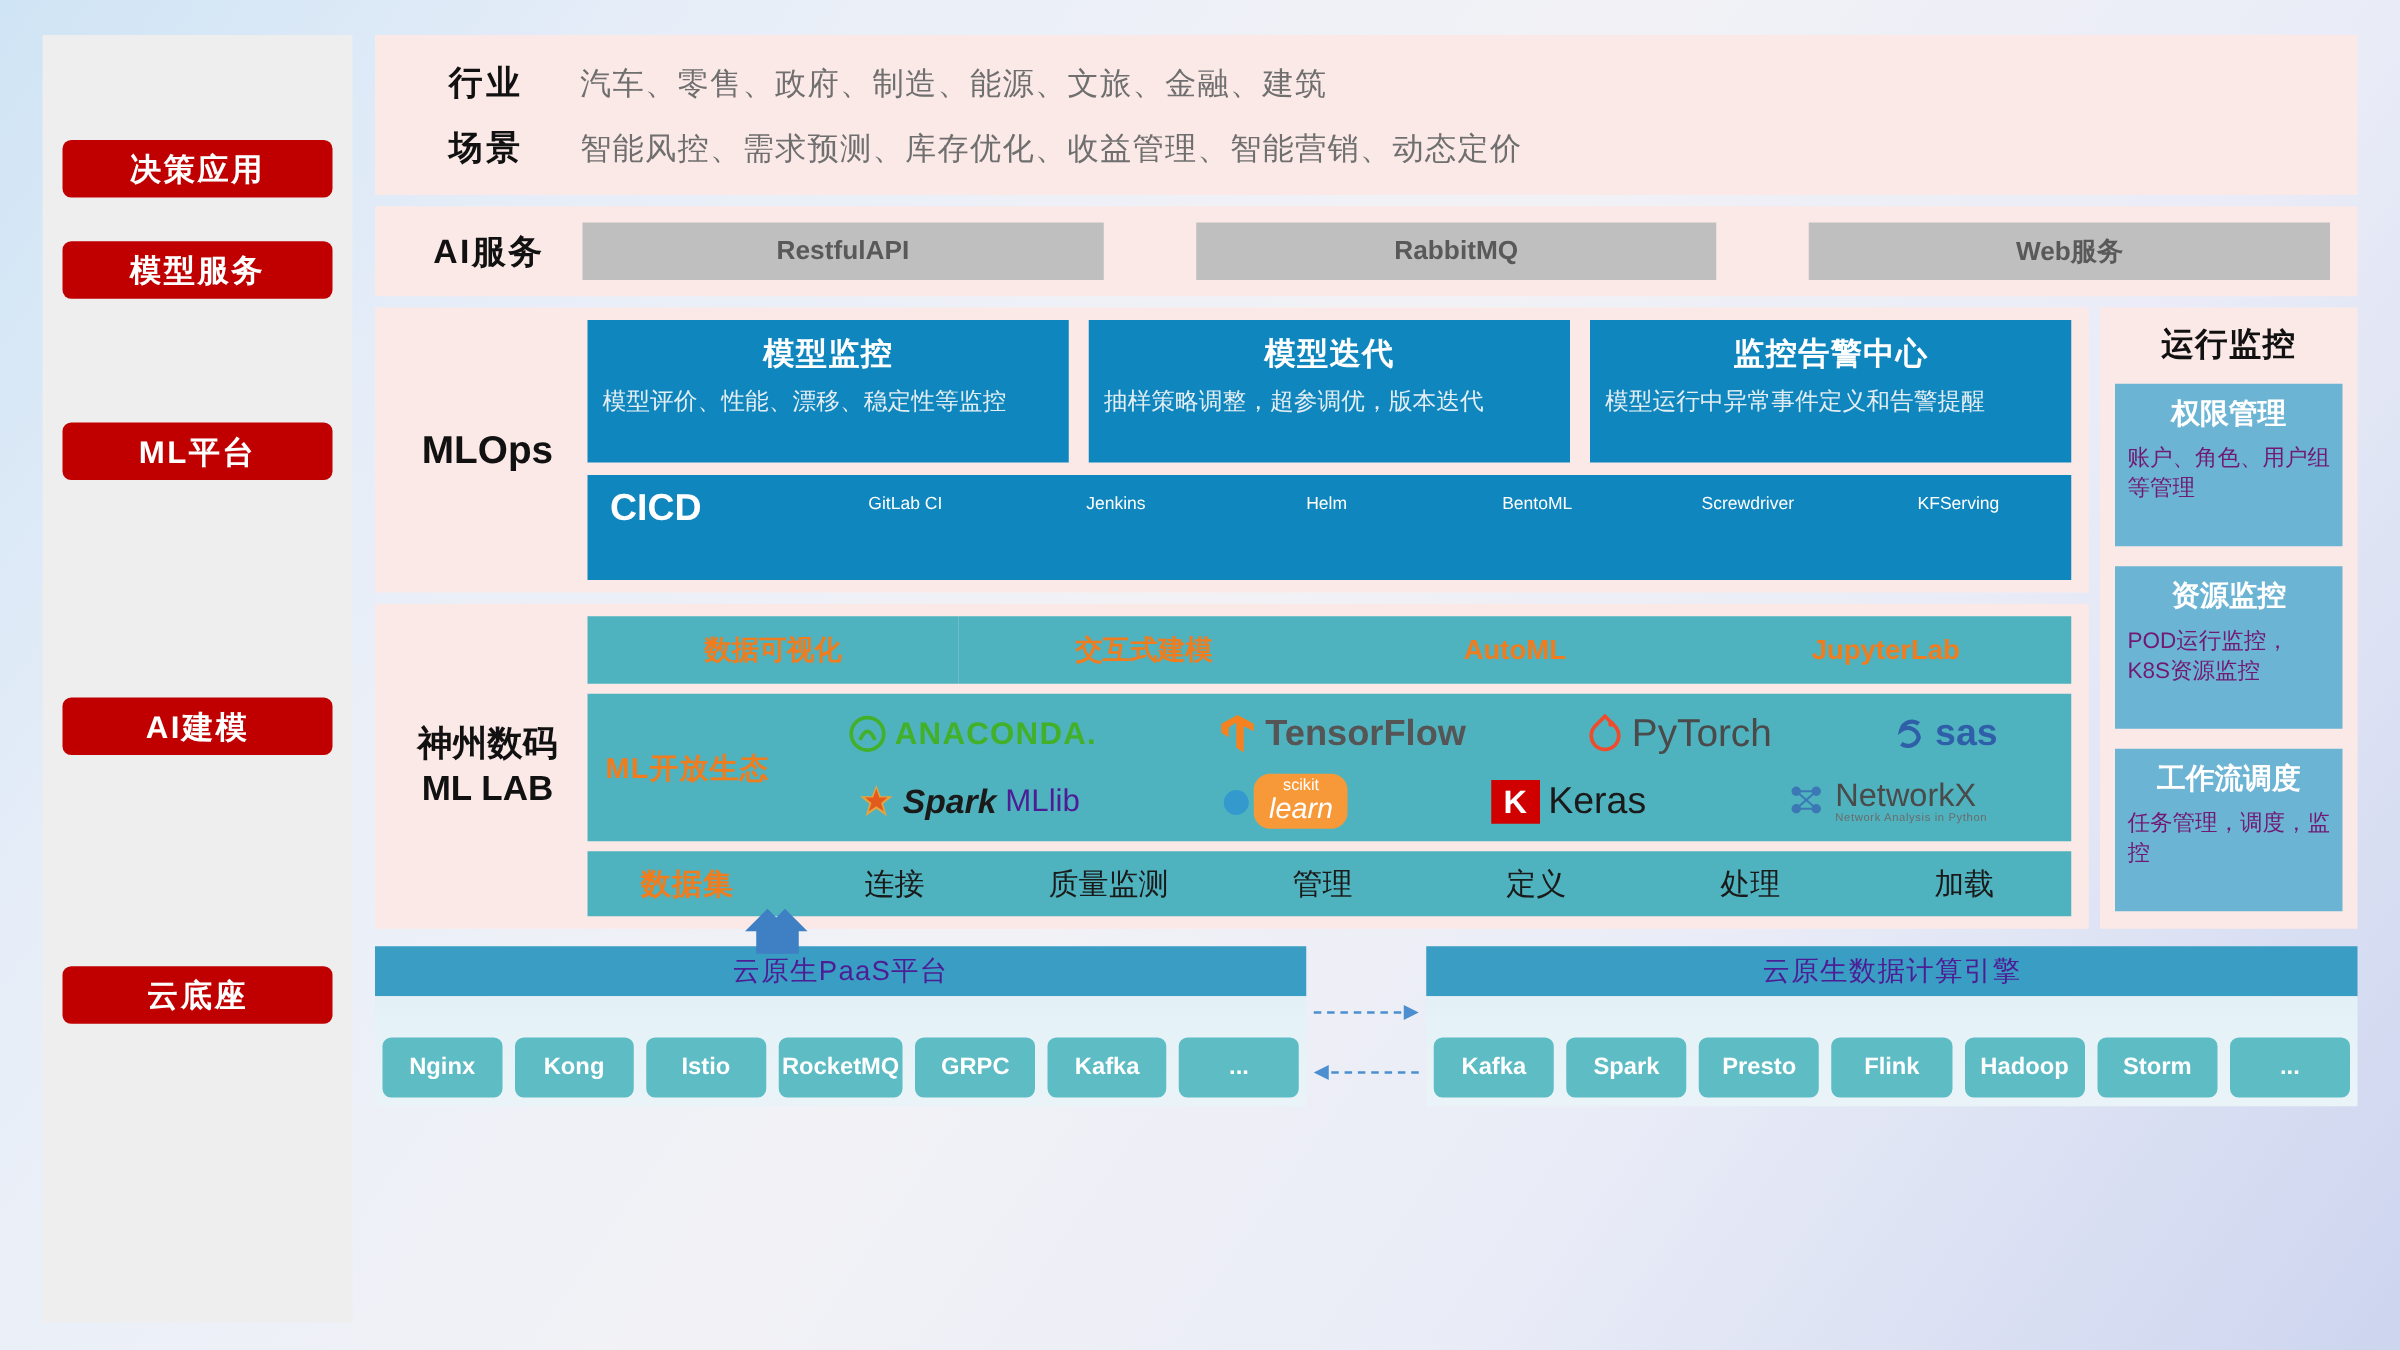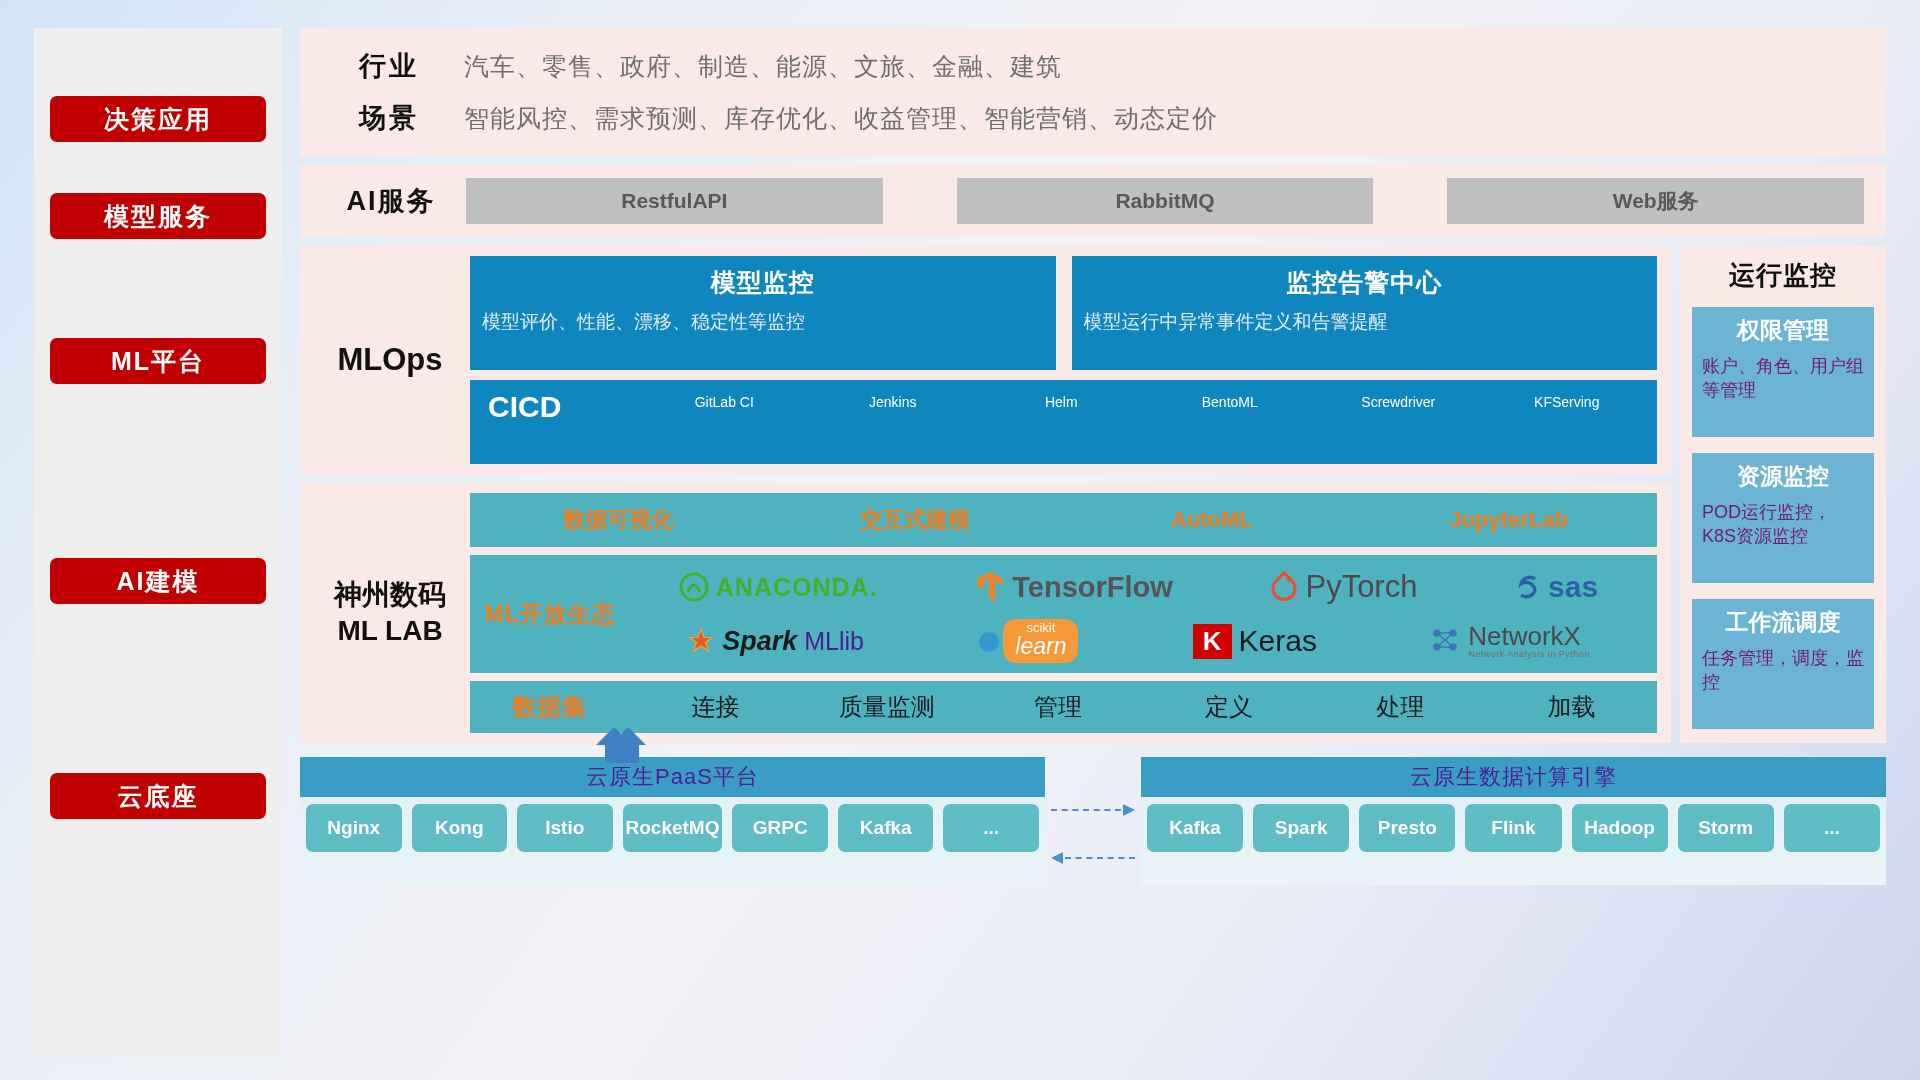--- a/index.html
+++ b/index.html
@@ -136,21 +136,21 @@
 
   
   .cloud-wrap { margin-top: 14px; display: flex; align-items: stretch; position: relative; height: 128px; }
   .cloud-col { flex: 1; display: flex; flex-direction: column; }
   .cloud-gap { width: 96px; flex: 0 0 96px; position: relative; }
   .cloud-head {
     height: 40px; background: #3a9dc4; color: #4c1d95; font-size: 22px; font-weight: normal;
     display: flex; align-items: center; justify-content: center; letter-spacing: 1px;
   }
   .cloud-chips {
-    flex: 1; display: flex; gap: 10px; align-items: flex-start; padding: 7px 6px;
+    flex: 1; display: flex; gap: 10px; align-items: flex-end; padding: 7px 6px;
     background: linear-gradient(180deg,#e3f1f6 0%, #eaf4f8 100%);
   }
   .cloud-chip {
     flex: 1; height: 48px; background: #5dbcc4; color: #fff; border-radius: 7px;
     font-size: 19px; font-weight: bold; line-height: 1.1;
     display: flex; align-items: center; justify-content: center; text-align: center;
     padding: 0 3px;
   }
   .arrow-up {
     position: absolute; top: -30px; width: 0; height: 0;
@@ -175,21 +175,21 @@
   }
   .dash-line-l { position: absolute; left: 14px; right: 0; top: 0;
     border-top: 2px dashed #4b8fd0; }
 </style>
 </head>
 <body>
 
 <div id="root">
 
   <div class="rail">
-    <div class="rail-tag" style="top:68px">
+    <div class="rail-tag" style="top:84px">
         <span>决策应用</span>
       </div>
     <div class="rail-tag" style="top:165px">
         <span>模型服务</span>
       </div>
     <div class="rail-tag" style="top:310px">
         <span>ML平台</span>
       </div>
     <div class="rail-tag" style="top:530px">
         <span>AI建模</span>
@@ -226,20 +226,24 @@
     <div class="plat-wrap">
       <div class="plat-left">
 
         <div class="band band-mlops">
           <div class="mlops-label">MLOps</div>
           <div class="mlops-right">
             <div class="mlops-cards">
               <div class="mlops-card">
                 <div class="mlops-card-title">模型监控</div>
                 <div class="mlops-card-desc">模型评价、性能、漂移、稳定性等监控</div>
+              </div>
+              <div class="mlops-card">
+                <div class="mlops-card-title">模型迭代</div>
+                <div class="mlops-card-desc">抽样策略调整，超参调优，版本迭代</div>
               </div>
               <div class="mlops-card">
                 <div class="mlops-card-title">监控告警中心</div>
                 <div class="mlops-card-desc">模型运行中异常事件定义和告警提醒</div>
               </div>
             </div>
             <div class="cicd-bar">
               <div class="cicd-title">CICD</div>
               <div class="cicd-items">
                 <div class="cicd-item">GitLab CI</div>

